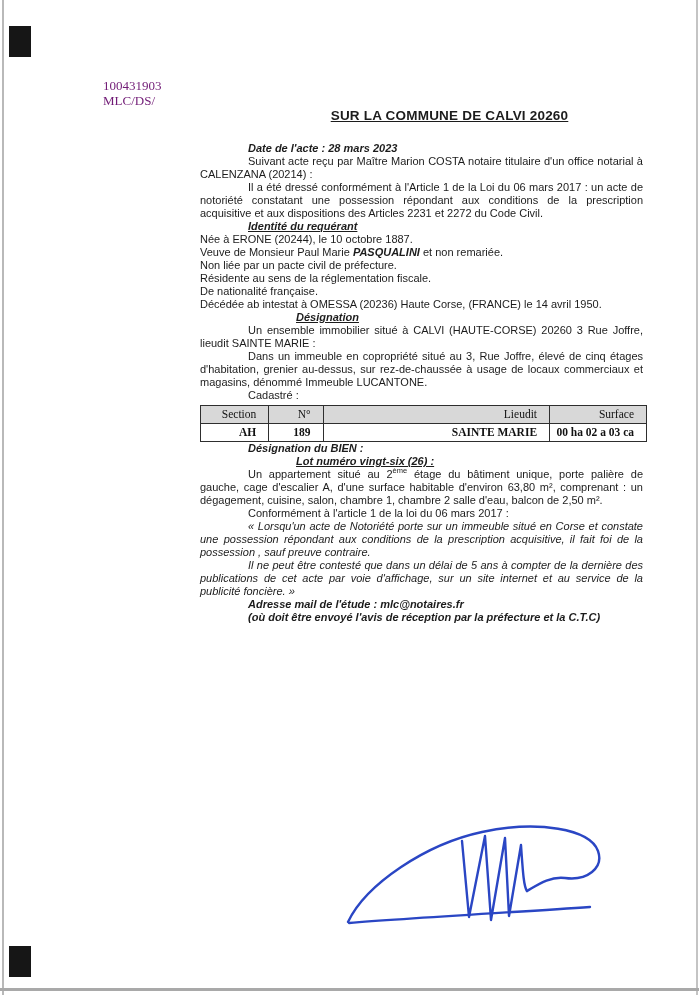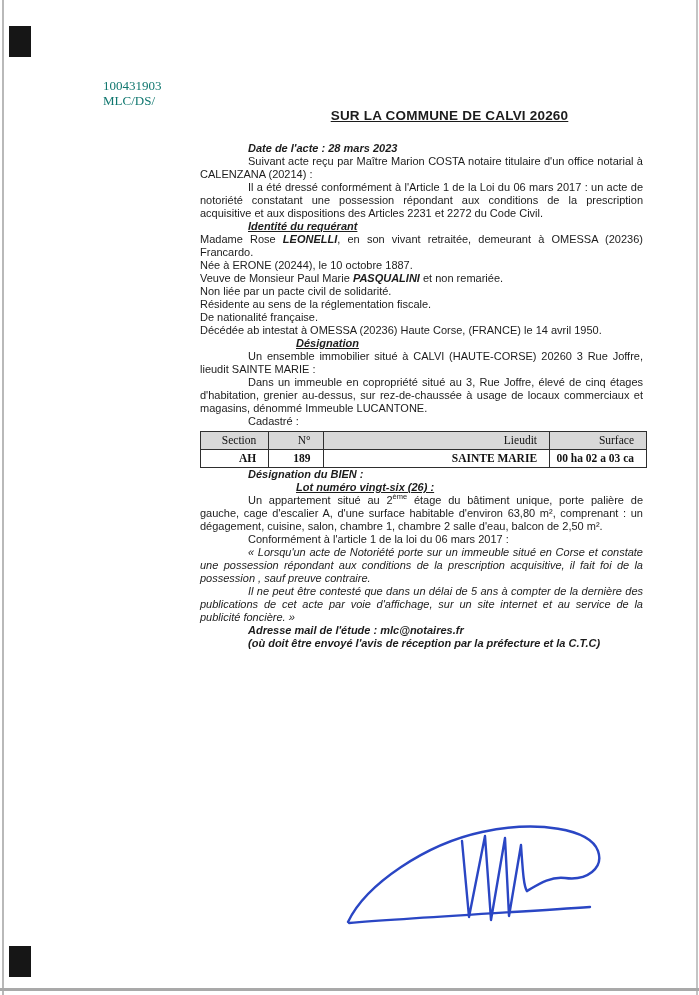--- a/index.html
+++ b/index.html
@@ -15,21 +15,21 @@
   .edge-left{position:absolute;left:2px;top:0;width:2px;height:995px;background:#b9b9b9;}
   .edge-right{position:absolute;right:1px;top:0;width:2px;height:995px;background:#c4c4c4;}
   .edge-bottom{position:absolute;left:0;bottom:4px;width:699px;height:3px;background:#a9a9a9;}
   .corner-mark{position:absolute;width:22px;height:31px;background:#161616;}
   .corner-mark.top{left:9px;top:26px;}
   .corner-mark.bottom{left:9px;top:946px;}
 
   .ref-block{
     position:absolute;left:103px;top:78px;
     font-family:"Liberation Serif", serif;
-    font-size:13px;line-height:15px;color:#0f766e;
+    font-size:13px;line-height:15px;color:#701a75;
   }
   .doc-title{
     position:absolute;left:200px;top:108px;width:443px;
     padding-left:56px;box-sizing:border-box;
     text-align:center;font-weight:bold;font-size:13.5px;
     letter-spacing:0.2px;
   }
   .doc-title span{text-decoration:underline;margin-top:6px;}
 
   .content{
@@ -92,24 +92,23 @@
 
   <div class="content">
 
     <p class="b ind">Date de l'acte : 28 mars 2023</p>
     <p class="ind just">Suivant acte reçu par Maître Marion COSTA notaire titulaire d'un office notarial à CALENZANA (20214) :</p>
 
     <p class="ind just mt14">Il a été dressé conformément à l'Article 1 de la Loi du 06 mars 2017 : un acte de notoriété constatant une possession répondant aux conditions de la prescription acquisitive et aux dispositions des Articles 2231 et 2272 du Code Civil.</p>
 
     <p class="b mt14"><span class="u">Identité du requérant</span></p>
 
-    <p class="just mt14"><span>Madame Rose </span><span class="b">LEONELLI</span><span>, en son vivant retraitée, demeurant à OMESSA (20236) Francardo.</span></p>
     <p>Née à ERONE (20244), le 10 octobre 1887.</p>
     <p><span>Veuve de Monsieur Paul Marie </span><span class="b">PASQUALINI</span><span> et non remariée.</span></p>
-    <p>Non liée par un pacte civil de solidarité.</p>
+    <p>Non liée par un pacte civil de préfecture.</p>
     <p>Résidente au sens de la réglementation fiscale.</p>
     <p>De nationalité française.</p>
     <p>Décédée ab intestat à OMESSA (20236) Haute Corse, (FRANCE) le 14 avril 1950.</p>
 
     <p class="b ind mt17"><span class="u">Désignation</span></p>
     <p class="ind just">Un ensemble immobilier situé à CALVI (HAUTE-CORSE) 20260 3 Rue Joffre, lieudit SAINTE MARIE :</p>
     <p class="ind just">Dans un immeuble en copropriété situé au 3, Rue Joffre, élevé de cinq étages d'habitation, grenier au-dessus, sur rez-de-chaussée à usage de locaux commerciaux et magasins, dénommé Immeuble LUCANTONE.</p>
     <p class="ind">Cadastré :</p>
 
     <table class="cadastre">

